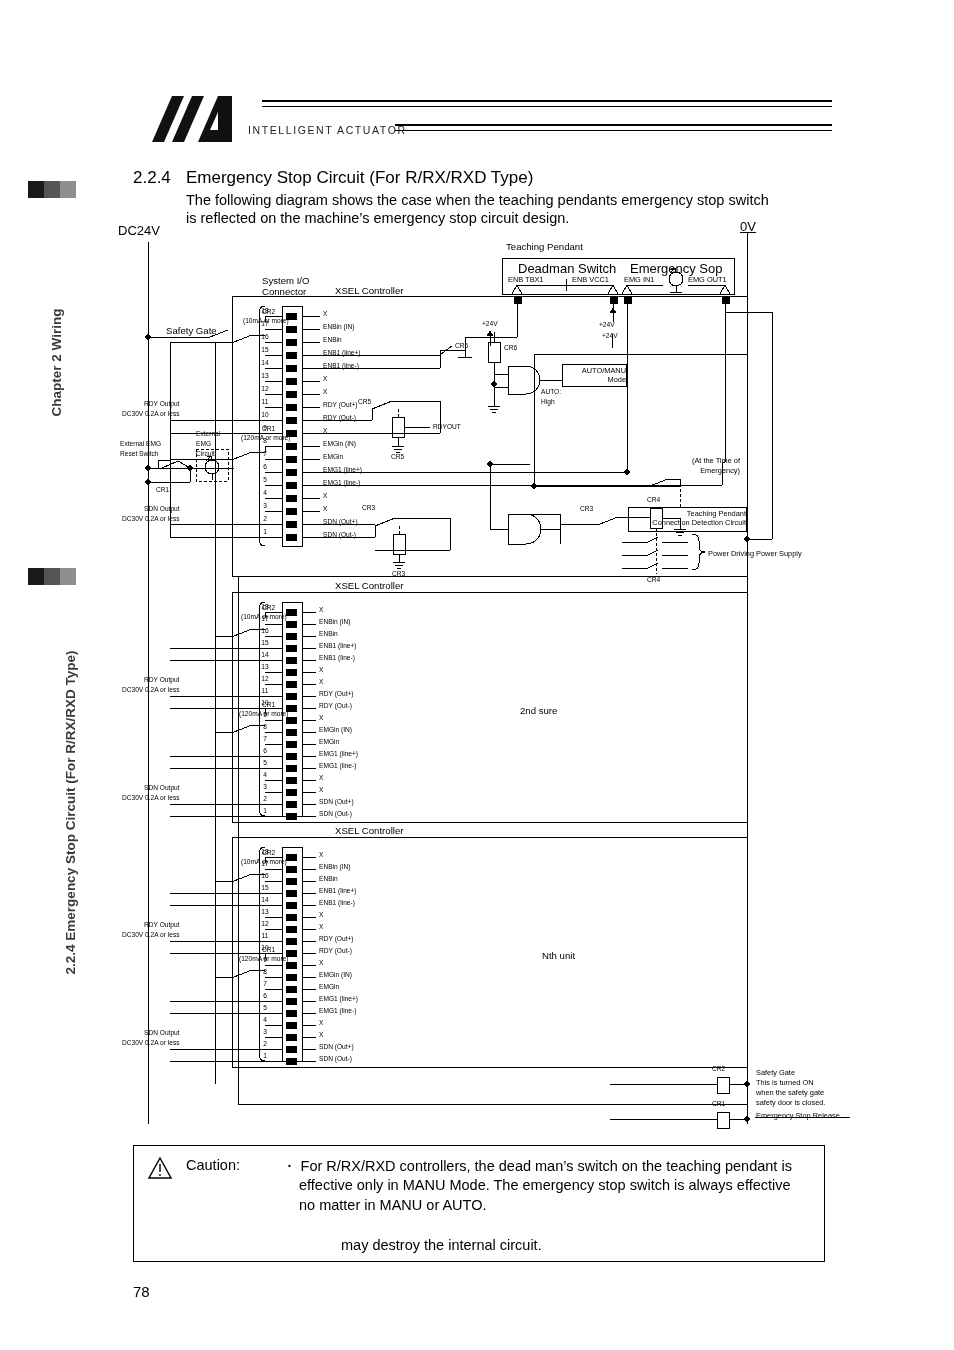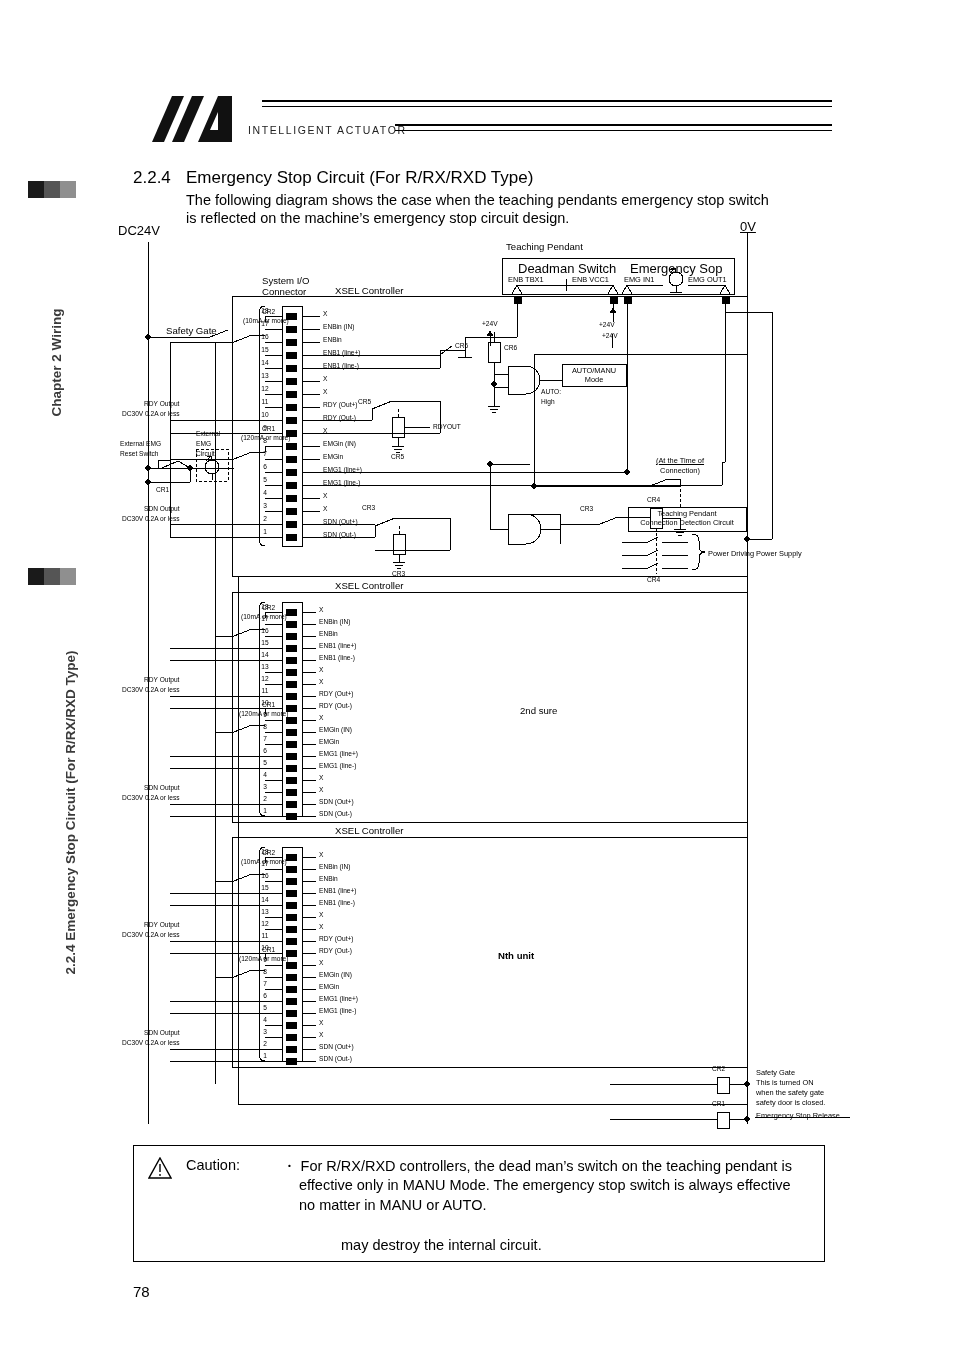--- a/index.html
+++ b/index.html
@@ -30,21 +30,21 @@
   #sec-num{left:133px;top:168px;font-size:17px;}
   #sec-title{left:186px;top:168px;font-size:17px;}
   #intro1{left:186px;top:192px;font-size:14.5px;}
   #intro2{left:186px;top:210px;font-size:14.5px;}
   
   #diagram{left:110px;top:224px;width:740px;height:920px;}
   #diagram .t{position:absolute;font-size:6.6px;line-height:1.08;white-space:nowrap;}
   #diagram .t8{position:absolute;font-size:13px;line-height:1.1;white-space:nowrap;}
   #diagram .t7{position:absolute;font-size:7.4px;line-height:1.1;white-space:nowrap;}
   #diagram .t9{position:absolute;font-size:9.6px;line-height:1.1;white-space:nowrap;}
-  #diagram .c{text-align:center;}
+  #diagram .c{text-align:right;}
   
   #caution{left:133px;top:1145px;width:690px;height:115px;border:1.6px solid #000;}
   #caution-tri{left:14px;top:11px;}
   #caution-word{left:52px;top:11px;font-size:14.5px;}
   .cl{position:absolute;font-size:14.5px;white-space:nowrap;}
   #pageno{left:133px;top:1283px;font-size:15px;}
   #footrule{left:133px;top:1276px;width:690px;border-top:0px solid #000;}
 </style>
 </head>
 <body>
@@ -555,28 +555,28 @@
   <div class="t" style="left:282px;top:346px;">CR3</div>
   <div class="t" style="left:470px;top:281px;">CR3</div>
   <div class="t" style="left:537px;top:272px;">CR4</div>
   <div class="t" style="left:537px;top:352px;">CR4</div>
 
   <div class="t7 c" style="left:452px;top:143px;width:64px;">AUTO/MANU</div>
   <div class="t7 c" style="left:452px;top:152px;width:64px;">Mode</div>
   <div class="t" style="left:431px;top:164px;">AUTO:</div>
   <div class="t" style="left:431px;top:174px;">High</div>
 
-  <div class="t7 c" style="left:510px;top:233px;width:120px;text-decoration:underline;">(At the Time of</div>
-  <div class="t7 c" style="left:510px;top:243px;width:120px;">Connection)</div>
+  <div class="t7 c" style="left:510px;top:233px;width:120px;">(At the Time of</div>
+  <div class="t7 c" style="left:510px;top:243px;width:120px;">Emergency)</div>
   <div class="t7 c" style="left:518px;top:286px;width:118px;">Teaching Pendant</div>
   <div class="t7 c" style="left:518px;top:295px;width:118px;">Connection Detection Circuit</div>
   <div class="t7" style="left:598px;top:326px;">Power Driving Power Supply</div>
 
   <div class="t9" style="left:410px;top:482px;">2nd sure</div>
-  <div class="t9" style="left:388px;top:727px;font-weight:bold;">Nth unit</div>
+  <div class="t9" style="left:432px;top:727px;">Nth unit</div>
 
   
   <div class="t" style="left:152px;top:380px;">CR2</div>
   <div class="t" style="left:131px;top:389px;">(10mA  or more)</div>
   <div class="t" style="left:152px;top:477px;">CR1</div>
   <div class="t" style="left:129px;top:486px;">(120mA  or more)</div>
   <div class="t" style="left:34px;top:452px;">RDY Output</div>
   <div class="t" style="left:12px;top:462px;">DC30V 0.2A or less</div>
   <div class="t" style="left:34px;top:560px;">SDN Output</div>
   <div class="t" style="left:12px;top:570px;">DC30V 0.2A or less</div>

